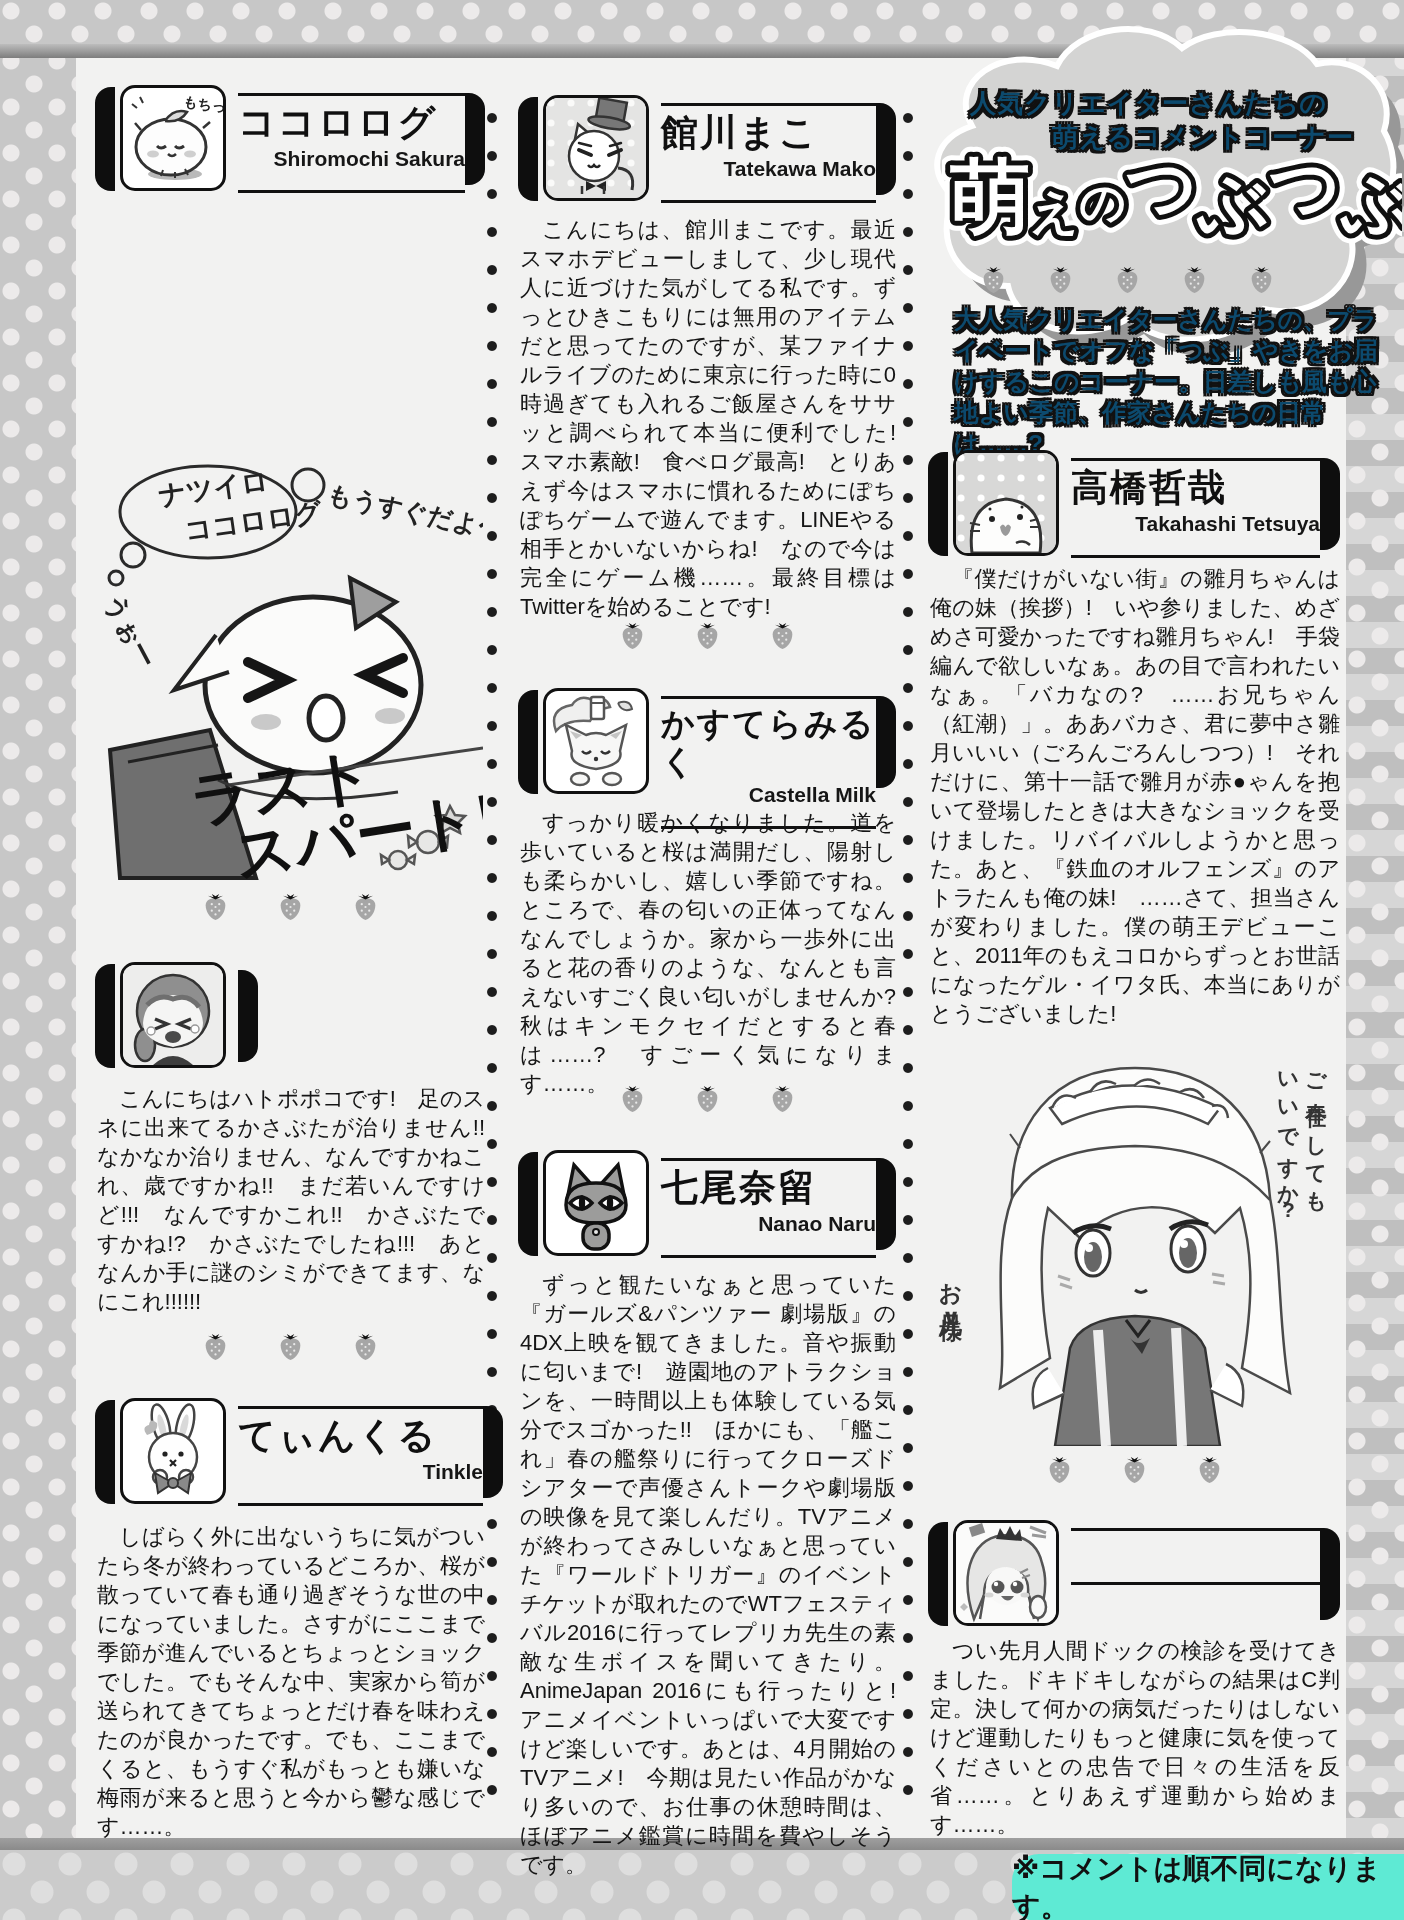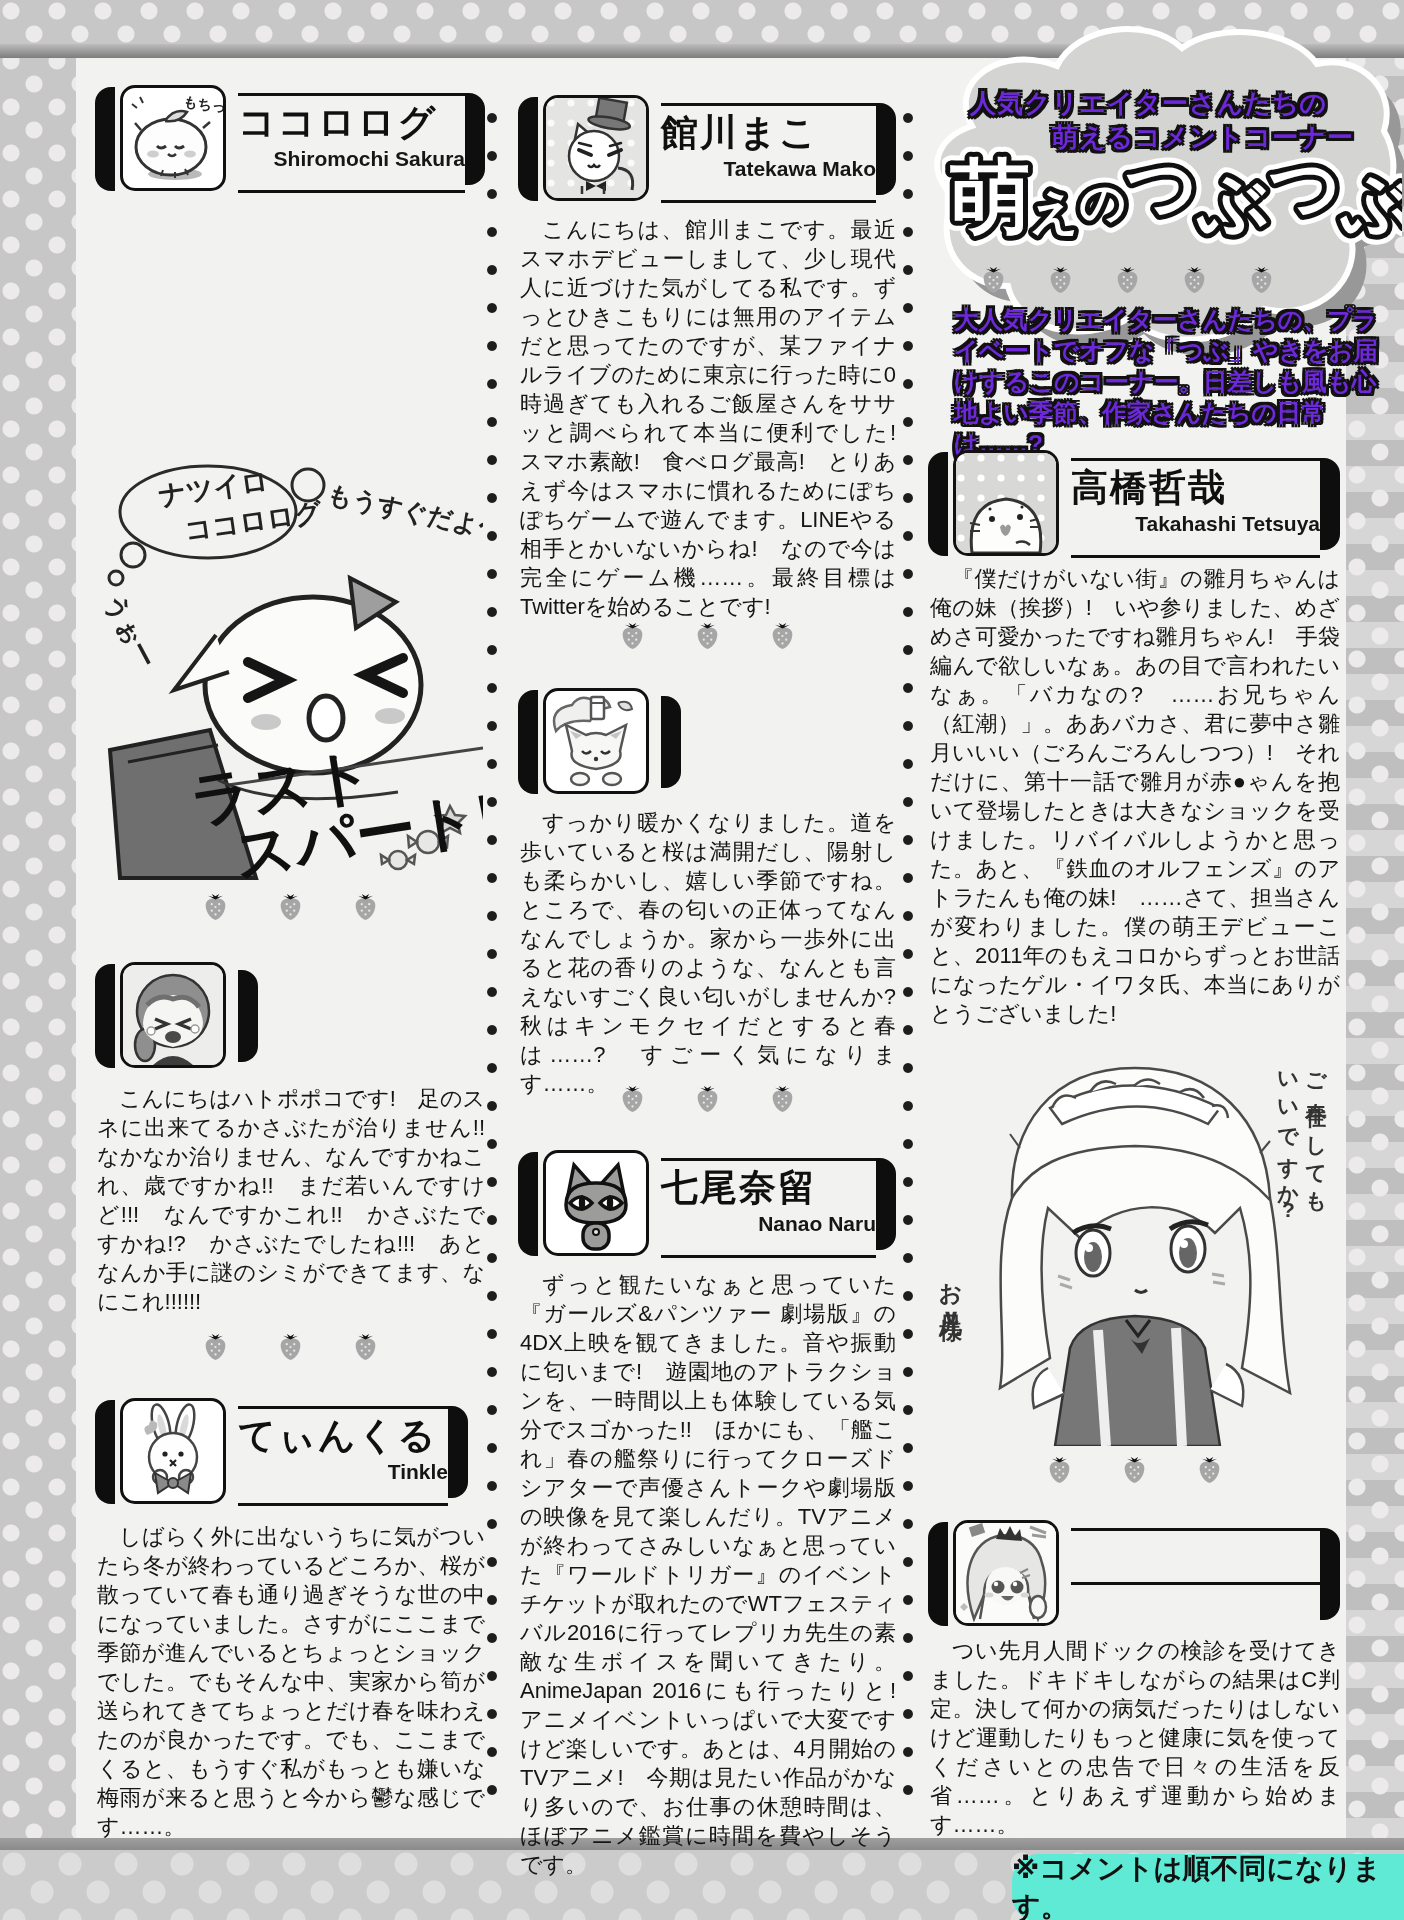--- a/index.html
+++ b/index.html
@@ -49,21 +49,21 @@
     border-bottom:3.5px solid #111;padding-bottom:17px;margin-top:2px;min-height:26px;}
   
   .comment{position:absolute;font-size:22px;line-height:29px;text-align:justify;
     text-indent:1em;color:#151515;letter-spacing:0px;font-weight:500;}
   
   .berry-row{position:absolute;display:flex;justify-content:center;gap:52px;}
   .berry{width:23px;height:28px;}
   
   .hdr{position:absolute;left:912px;top:16px;width:492px;height:348px;}
   .hdr svg.cloud{position:absolute;left:0;top:0;}
-  .outline{color:#6d28d9;font-weight:800;
+  .outline{color:#0c4a6e;font-weight:800;
     text-shadow:-3px -3px 0 #111,3px -3px 0 #111,-3px 3px 0 #111,3px 3px 0 #111,
                 -3px 0 0 #111,3px 0 0 #111,0 -3px 0 #111,0 3px 0 #111;}
   .hdr-tag1{position:absolute;left:58px;top:70px;font-size:26px;letter-spacing:1px;}
   .hdr-tag2{position:absolute;left:140px;top:104px;font-size:26px;letter-spacing:1px;}
   .hdr-title{position:absolute;left:30px;top:120px;}
   .hdr-berries{position:absolute;left:70px;top:250px;display:flex;gap:44px;}
   .hdr-desc{position:absolute;left:42px;top:288px;width:440px;font-size:24.5px;
     line-height:31px;letter-spacing:0;}
   
   .doodle{position:absolute;}
@@ -206,21 +206,21 @@
         <use href="#berry"></use>
       </svg>
     <svg class="berry">
         <use href="#berry"></use>
       </svg>
     <svg class="berry">
         <use href="#berry"></use>
       </svg>
   </div>
 
-  <div class="author-head" style="left:95px;top:1398px;width:373px;">
+  <div class="author-head" style="left:95px;top:1398px;width:408px;">
     <div class="bracket-l"></div>
     <div class="icon-box">
       <svg viewBox="0 0 100 100" width="100" height="100">
         <g fill="#fefefe" stroke="#444" stroke-width="2.5">
           <ellipse cx="38" cy="24" rx="8" ry="21" transform="rotate(-14 38 24)"></ellipse>
           <ellipse cx="62" cy="24" rx="8" ry="21" transform="rotate(14 62 24)"></ellipse>
         </g>
         <ellipse cx="39" cy="26" rx="3.5" ry="13" transform="rotate(-14 39 26)" fill="#d9d9d9"></ellipse>
         <ellipse cx="61" cy="26" rx="3.5" ry="13" transform="rotate(14 61 26)" fill="#d9d9d9"></ellipse>
         <circle cx="50" cy="56" r="24" fill="#fefefe" stroke="#444" stroke-width="2.5"></circle>
@@ -296,20 +296,24 @@
         <path d="M72 12 q12 -4 14 6 q-10 4 -14 -6" fill="#e2e2e1" stroke="#555" stroke-width="2"></path>
         <path d="M26 60 L20 34 L40 44 Q50 40 60 44 L80 34 L74 60 Q78 74 50 78 Q22 74 26 60 Z" fill="#f7f7f6" stroke="#555" stroke-width="2.5"></path>
         <polygon points="24,40 30,48 36,44" fill="#c4c4c3"></polygon>
         <polygon points="76,40 70,48 64,44" fill="#c4c4c3"></polygon>
         <path d="M36 60 q4 5 9 0 M55 60 q4 5 9 0" fill="none" stroke="#333" stroke-width="2.5"></path>
         <circle cx="50" cy="68" r="2.2" fill="#333"></circle>
         <ellipse cx="34" cy="88" rx="9" ry="6" fill="#f7f7f6" stroke="#555" stroke-width="2.5"></ellipse>
         <ellipse cx="66" cy="88" rx="9" ry="6" fill="#f7f7f6" stroke="#555" stroke-width="2.5"></ellipse>
       </svg>
     </div>
+    <div class="name-block">
+      <div class="a-name" style="font-size:33px;">かすてらみるく</div>
+      <div class="a-romaji">Castella Milk</div>
+    </div>
     <div class="bracket-r"></div>
   </div>
   <div class="comment" style="left:520px;top:808px;width:376px;">すっかり暖かくなりました。道を歩いていると桜は満開だし、陽射しも柔らかいし、嬉しい季節ですね。ところで、春の匂いの正体ってなんなんでしょうか。家から一歩外に出ると花の香りのような、なんとも言えないすごく良い匂いがしませんか?　秋はキンモクセイだとすると春は……?　すごーく気になります……。</div>
 
   <div class="berry-row" style="left:518px;top:1085px;width:378px;">
     <svg class="berry">
         <use href="#berry"></use>
       </svg>
     <svg class="berry">
         <use href="#berry"></use>

